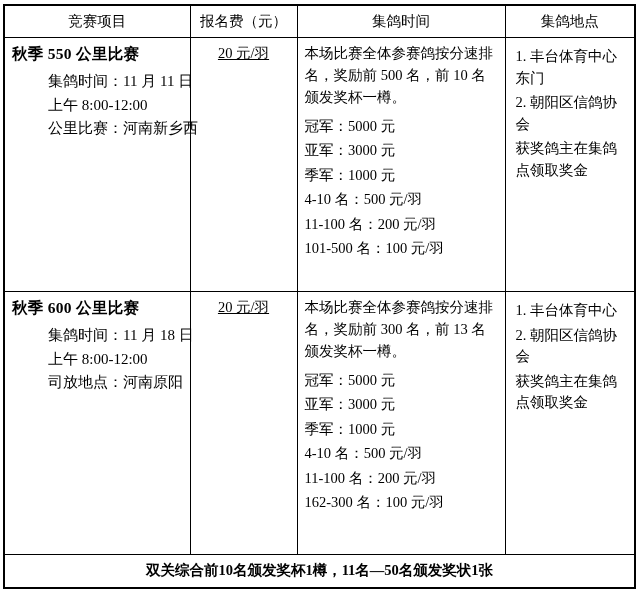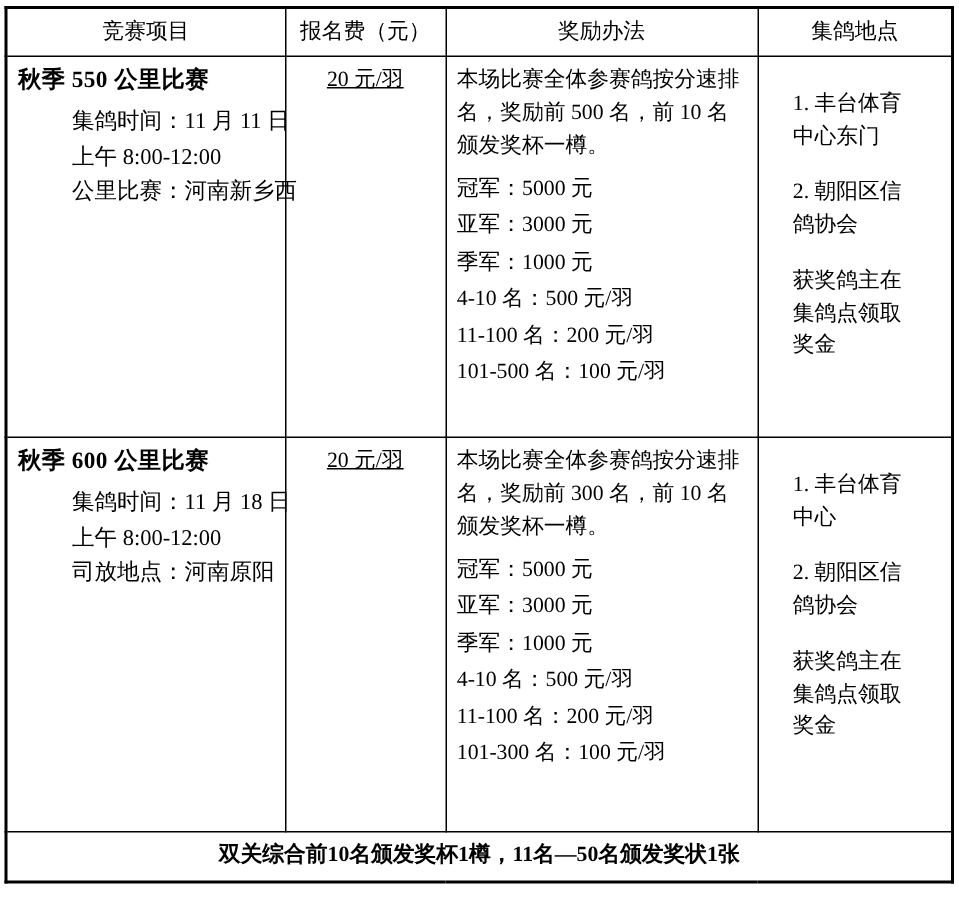--- a/index.html
+++ b/index.html
@@ -74,21 +74,21 @@
     margin-bottom: 6px !important;
   }
   .award-line {
     line-height: 1.62;
   }
   .loft-cell {
     vertical-align: middle;
     line-height: 1.6;
   }
   .loft-cell p {
-    margin: 16px;
+    margin: 3px;
   }
   .footer-cell {
     text-align: center;
     font-weight: bold;
     font-size: 15px;
     padding: 9px 4px;
     vertical-align: middle;
   }
   .row1 td { height: 243px; }
   .row2 td { height: 252px; }
@@ -101,21 +101,21 @@
     <colgroup>
       <col class="c1">
         <col class="c2">
         <col class="c3">
         <col class="c4">
     </colgroup>
     <thead>
       <tr>
         <th>竞赛项目</th>
         <th>报名费（元）</th>
-        <th>奖励办法</th>
+        <th>集鸽时间</th>
         <th>集鸽地点</th>
       </tr>
     </thead>
     <tbody>
       <tr class="row1">
         <td class="col1-cell">
           <div class="cell-title">秋季 550 公里比赛</div>
           <div class="cell-line">集鸽时间：11 月 11 日</div>
           <div class="cell-line">上午 8:00-12:00</div>
           <div class="cell-line">公里比赛：河南新乡西</div>
@@ -138,27 +138,27 @@
       </tr>
       <tr class="row2">
         <td class="col1-cell">
           <div class="cell-title">秋季 600 公里比赛</div>
           <div class="cell-line">集鸽时间：11 月 18 日</div>
           <div class="cell-line">上午 8:00-12:00</div>
           <div class="cell-line">司放地点：河南原阳</div>
         </td>
         <td class="fee-cell">20 元/羽</td>
         <td class="award-cell">
-          <p class="award-head">本场比赛全体参赛鸽按分速排名，奖励前 300 名，前 10 名颁发奖杯一樽。</p>
+          <p class="award-head">本场比赛全体参赛鸽按分速排名，奖励前 300 名，前 13 名颁发奖杯一樽。</p>
           <p class="award-line">冠军：5000 元</p>
           <p class="award-line">亚军：3000 元</p>
           <p class="award-line">季军：1000 元</p>
           <p class="award-line">4-10 名：500 元/羽</p>
           <p class="award-line">11-100 名：200 元/羽</p>
-          <p class="award-line">101-300 名：100 元/羽</p>
+          <p class="award-line">162-300 名：100 元/羽</p>
         </td>
         <td class="loft-cell">
           <p>1. 丰台体育中心</p>
           <p>2. 朝阳区信鸽协会</p>
           <p>获奖鸽主在集鸽点领取奖金</p>
         </td>
       </tr>
       <tr>
         <td class="footer-cell" colspan="4">双关综合前10名颁发奖杯1樽，11名—50名颁发奖状1张</td>
       </tr>

